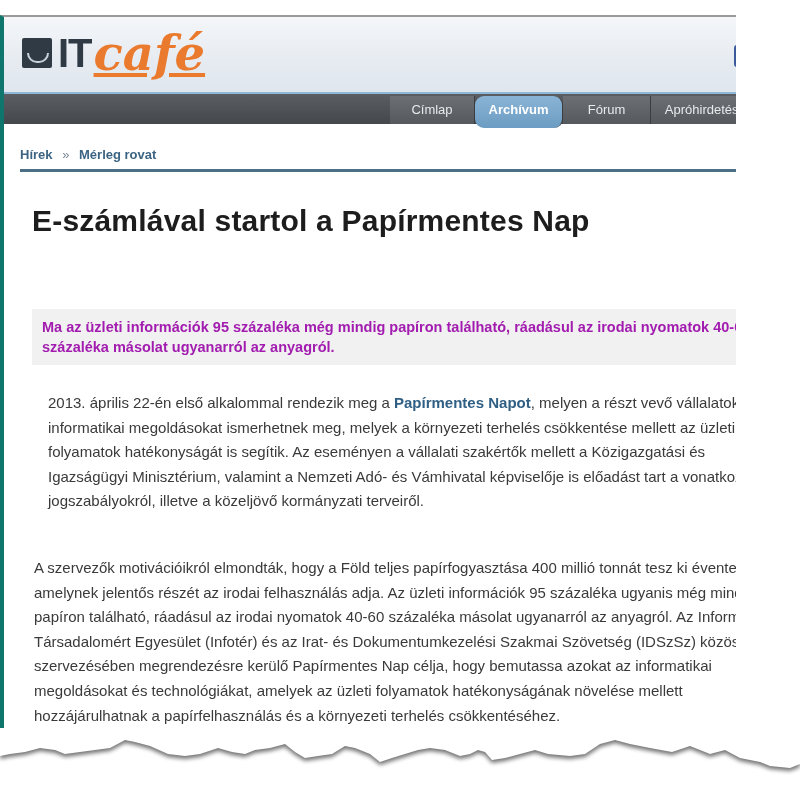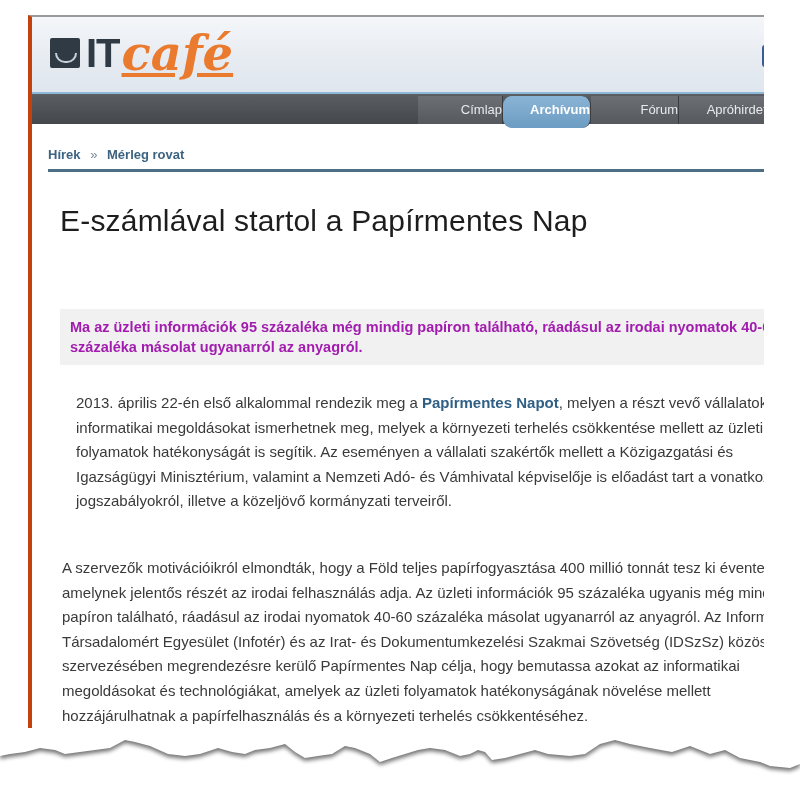--- a/index.html
+++ b/index.html
@@ -1,38 +1,38 @@
 <!DOCTYPE html>
 <html><head>
 <meta charset="utf-8">
 <style>
   html, body { margin:0; padding:0; }
   body { width:800px; height:800px; background:#ffffff; position:relative; overflow:hidden; font-family:"Liberation Sans", sans-serif; }
-  .frame { position:absolute; left:0; top:15px; width:736px; height:730px; border-left:4px solid #c2410c; border-top:2px solid #9a9a9a; box-sizing:border-box; background:#fff; overflow:hidden;margin-left:28px; }
+  .frame { position:absolute; left:0; top:15px; width:736px; height:730px; border-left:4px solid #0f766e; border-top:2px solid #9a9a9a; box-sizing:border-box; background:#fff; overflow:hidden; }
   .header { position:absolute; left:0; top:0; width:800px; height:75px; background:linear-gradient(180deg,#f4f6f9 0%,#e6ebf1 60%,#dfe6ee 100%); border-bottom:2px solid #8fb8d8; }
   .logo { position:absolute; left:18px; top:16px; display:flex; align-items:center; }
   .logo-cup { width:30px; height:30px; background:#2f3a44; border-radius:2px; position:relative; }
   .logo-cup:after { content:""; position:absolute; left:5px; top:15px; width:18px; height:8px; border:2px solid #c8d2da; border-top:none; border-radius:0 0 10px 10px; }
   .logo-it { font-family:"Liberation Sans", sans-serif; font-weight:bold; font-size:40px; color:#2f3a44; margin-left:6px; letter-spacing:-1px; line-height:40px; }
   .logo-cafe { font-family:"DejaVu Serif", serif; font-style:italic; font-weight:bold; font-size:48px; color:#ea7a2d; margin-left:2px; line-height:40px;text-decoration:underline; }
   .social { position:absolute; right:-8px; top:28px; display:flex; gap:6px; }
   .soc { width:22px; height:22px; border-radius:3px; color:#fff; font-weight:bold; font-size:15px; display:flex; align-items:center; justify-content:center; font-family:"Liberation Sans", sans-serif; }
   .soc.fb { background:#3b5a9a; }
   .soc.tw { background:#4fb4d8; }
   .soc.rss { background:#4a5a68; }
   .navbar { position:absolute; left:0; top:77px; width:800px; height:30px; background:linear-gradient(180deg,#5a5d62 0%,#44474b 100%); }
   .nav { position:absolute; top:0; height:30px; display:flex; }
-  .nav-item { height:28px; line-height:28px; margin-top:2px; color:#e8eaec; font-size:13px; text-align:right; background:linear-gradient(180deg,#6c6f74,#55585c); border-right:1px solid #3a3c3f; box-sizing:border-box; }
+  .nav-item { height:28px; line-height:28px; margin-top:2px; color:#e8eaec; font-size:13px; text-align:center; background:linear-gradient(180deg,#6c6f74,#55585c); border-right:1px solid #3a3c3f; box-sizing:border-box; }
   .nav-item.active { background:linear-gradient(180deg,#8ab4d6,#6c9cc2); color:#fff; font-weight:bold; height:32px; border-radius:0 0 3px 3px; }
   .nav-caret { color:#ea7a2d; margin-left:8px; font-size:10px; }
   .breadcrumb { position:absolute; left:16px; top:130px; width:774px; height:22px; border-bottom:3px solid #4d6f85; font-size:13px; font-weight:bold; color:#3c6482; }
   .breadcrumb span { margin-right:6px; }
   .bc-sep { color:#7a8a96; font-weight:normal; }
   .bc-square { position:absolute; right:0; top:4px; width:7px; height:7px; background:#5c8ab0; }
-  .title { position:absolute; left:28px; top:187px; font-size:30px; font-weight:normal; color:#1d1d1d; letter-spacing:0.2px; }
+  .title { position:absolute; left:28px; top:187px; font-size:30px; font-weight:bold; color:#1d1d1d; letter-spacing:0.2px; }
   .meta { position:absolute; left:28px; top:243px; width:750px; height:32px; border-top:1px dotted #bfbfbf; border-bottom:1px dotted #bfbfbf; font-family:"DejaVu Sans", sans-serif; font-size:10px; color:#6a6a6a; line-height:32px; }
   .meta b { color:#2f4f68; }
   .meta-icons { position:absolute; right:0; top:0; display:flex; gap:12px; align-items:center; height:32px; }
   .ic-comment { width:16px; height:11px; border:1px solid #aaa; border-radius:8px; background:#f2f2f2; position:relative; }
   .ic-print { width:16px; height:10px; border:1px solid #999; border-radius:2px; background:#e8e8e8; position:relative; }
   .ic-print:before { content:""; position:absolute; left:3px; top:-5px; width:8px; height:4px; border:1px solid #999; border-bottom:none; background:#fff; }
   .lead { position:absolute; left:28px; top:292px; width:750px; height:56px; background:#f1f1f1; box-sizing:border-box; padding:8px 10px; font-size:14.5px; font-weight:bold; color:#a21caf; line-height:20px; }
   .body-text { position:absolute; font-size:15px; color:#3a3a3a; line-height:24.6px; }
   .p1 { left:44px; top:374px; width:740px; }
   .p2 { left:30px; top:539px; width:760px; }

